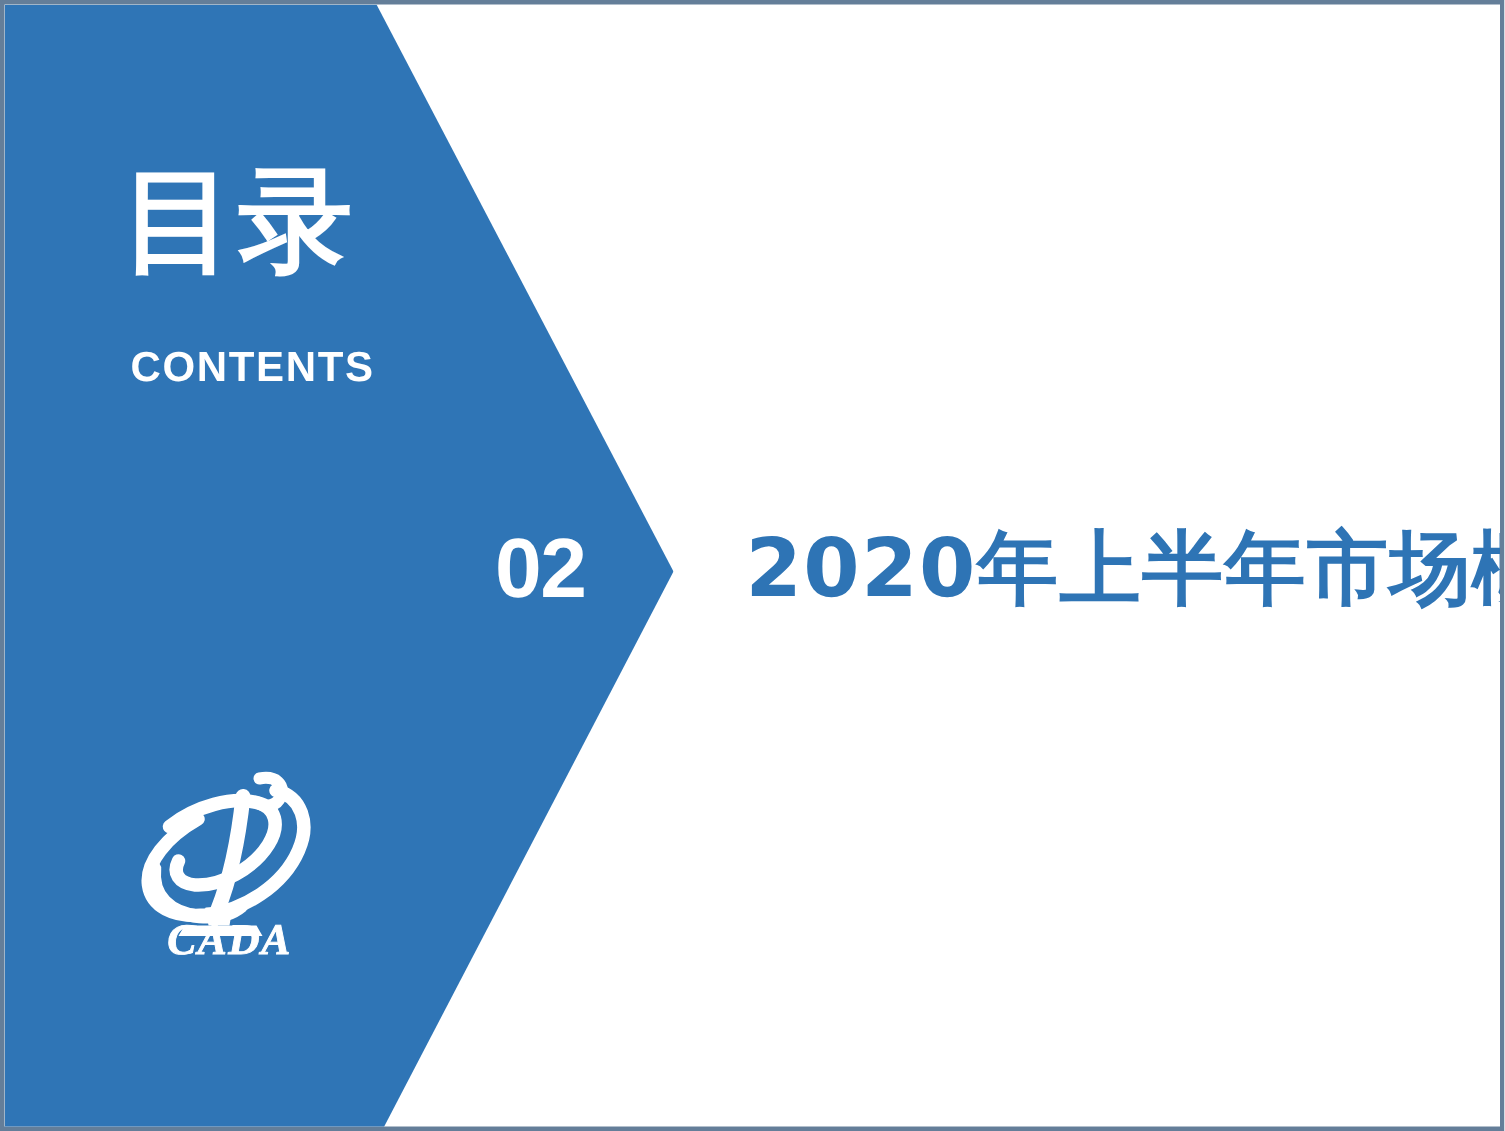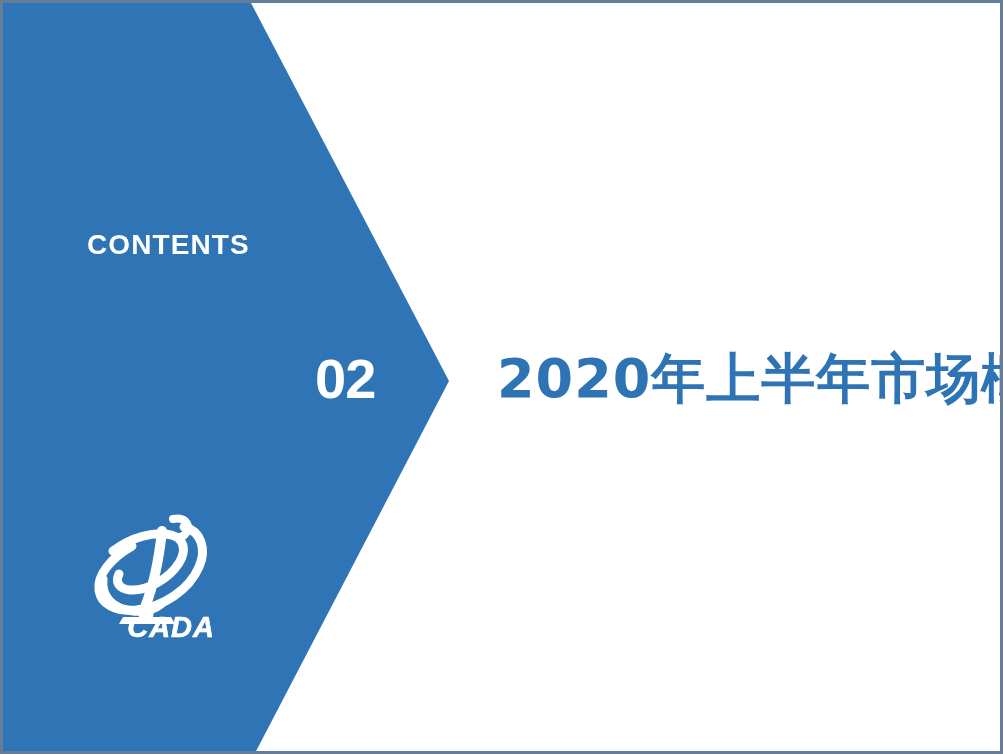--- a/index.html
+++ b/index.html
@@ -60,21 +60,21 @@
     color: #ffffff;
     font-size: 28px;
     font-weight: bold;
     letter-spacing: 1.1px;
     white-space: nowrap;
   }
 
   
   .section-number {
     position: absolute;
-    left: 312px;
+    left: 327px;
     top: 348px;
     z-index: 3;
     color: #ffffff;
     font-size: 56px;
     font-weight: bold;
     letter-spacing: -1px;
     line-height: 1;
     white-space: nowrap;
   }
 
@@ -105,38 +105,39 @@
   .logo-block svg {
     display: block;
     width: 132px;
     height: 158px;
   }
   .logo-wordmark {
     position: absolute;
     left: 8px;
     top: 108px;
     width: 124px;
-    text-align: right;
+    text-align: center;
     color: #ffffff;
     font-size: 29px;
     font-weight: bold;
     font-style: italic;
     letter-spacing: 1px;
     line-height: 1;
-    font-family: Liberation Sans, sans-serif;
+    font-family: Liberation Serif, serif;
     -webkit-text-stroke: 0.6px #ffffff;
   }
 </style>
 </head>
 <body>
 
 <div class="slide">
 
   <div class="chevron-band"></div>
 
+  <div class="contents-heading">目录</div>
 
   <div class="contents-sublabel">CONTENTS</div>
 
   <div class="section-number">02</div>
 
   <div class="section-title">2020年上半年市场概况</div>
 
   <div class="logo-block">
     <svg viewBox="0 0 132 158" xmlns="http://www.w3.org/2000/svg">
       <g fill="none" stroke="#ffffff" stroke-linecap="round" stroke-linejoin="round">

